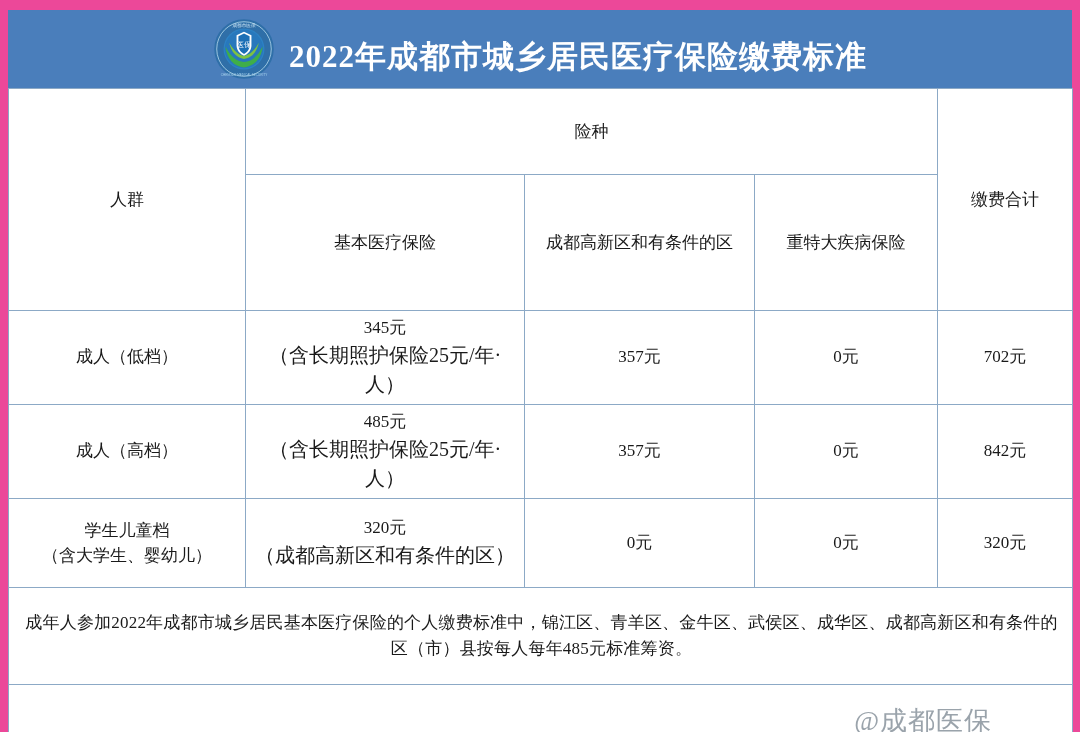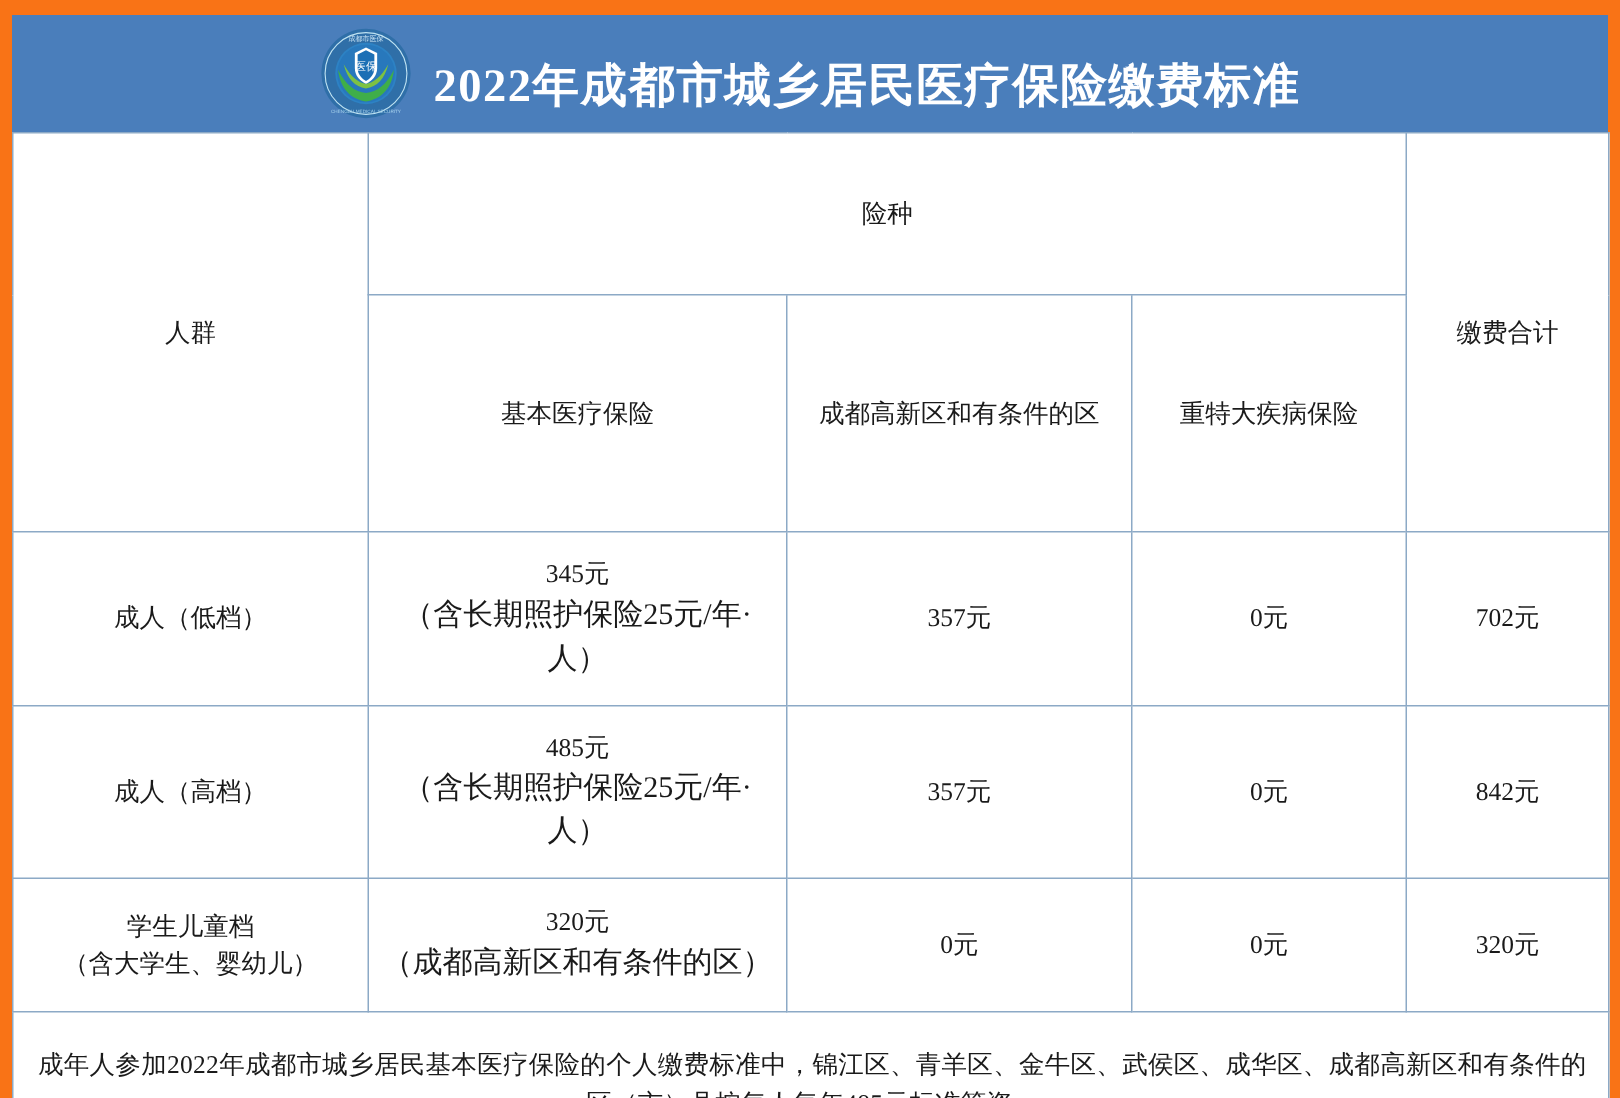--- a/index.html
+++ b/index.html
@@ -10,21 +10,21 @@
   body {
     width: 1080px;
     height: 732px;
     font-family: "Liberation Serif", "DejaVu Serif", serif;
     overflow: hidden;
   }
   .page {
     position: relative;
     width: 1080px;
     height: 732px;
-    background: #f97316;
+    background: #ec4899;
     box-sizing: border-box;
   }
 
   
   .banner {
     position: absolute;
     left: 8px;
     top: 10px;
     width: 1064px;
     height: 78px;
@@ -63,21 +63,21 @@
     width: 1064px;
     table-layout: fixed;
     background: #ffffff;
   }
   table.main td {
     border: 1px solid #8CA9C6;
     text-align: center;
     vertical-align: middle;
     color: #1a1a1a;
     font-size: 17px;
-    padding: 16px 4px;
+    padding: 5px 4px;
     background: #ffffff;
   }
   .c1 { width: 237px; }
   .c2 { width: 279px; }
   .c3 { width: 230px; }
   .c4 { width: 183px; }
   .c5 { width: 135px; }
 
   .hdr-risk { height: 75px; font-size: 17px; }
   .hdr-sub  { height: 125px; font-size: 17px; }

